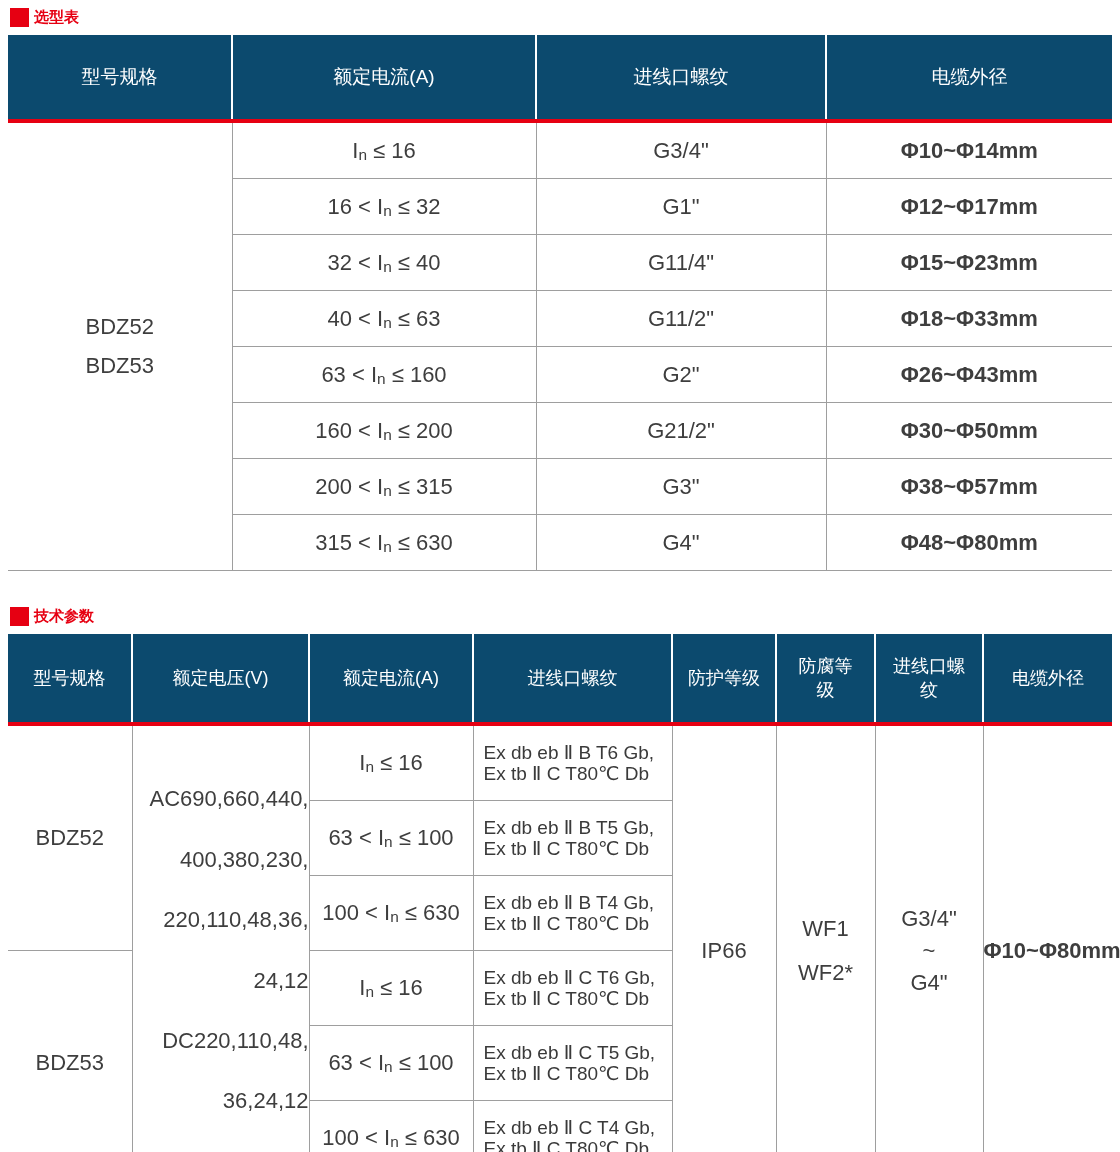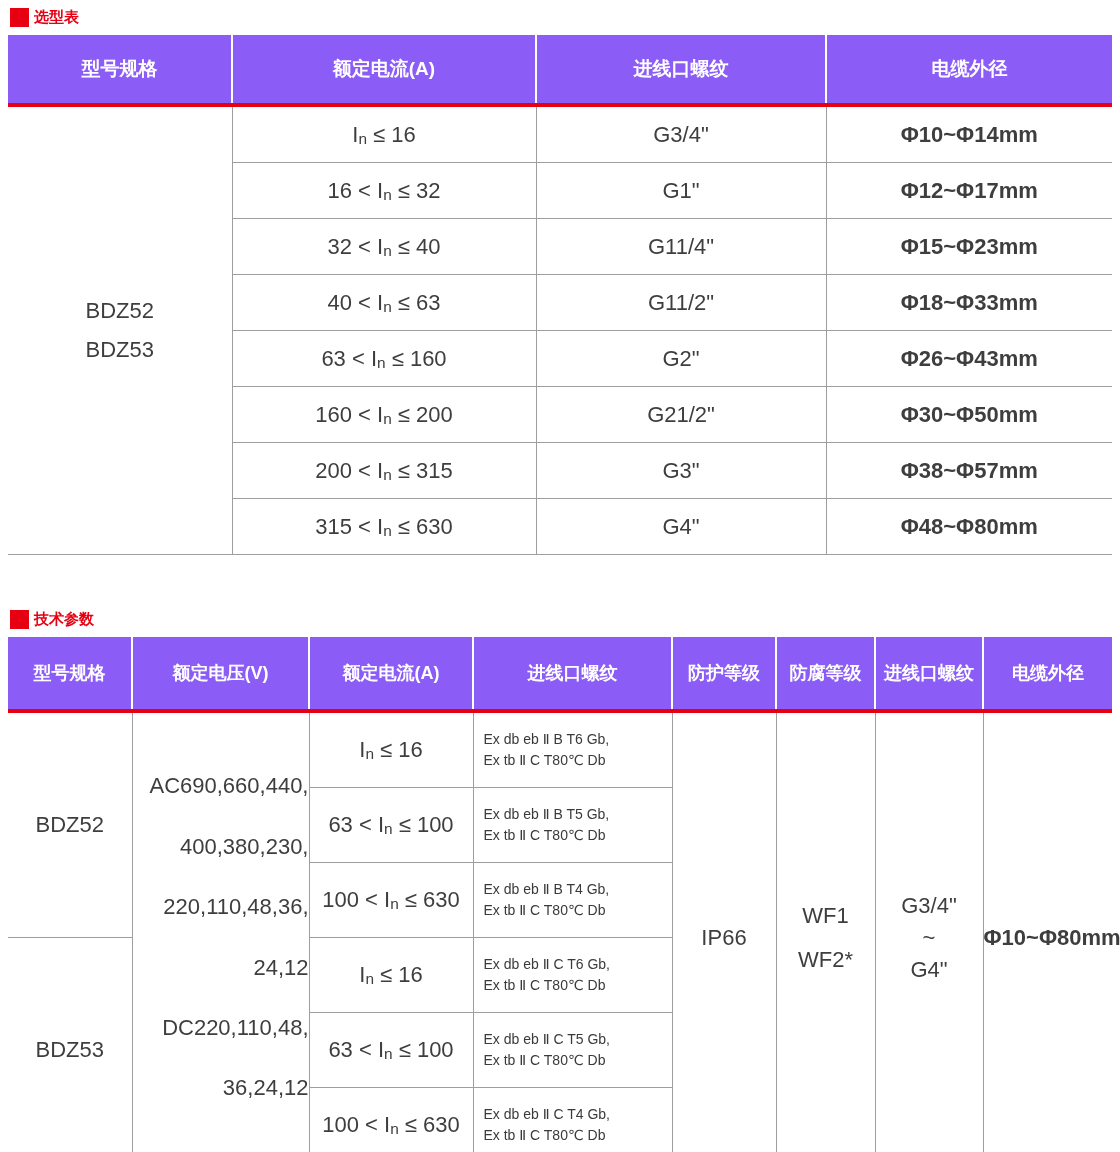--- a/index.html
+++ b/index.html
@@ -23,28 +23,28 @@
     display: inline-block; flex: 0 0 auto;
   }
 
   
   table {
     border-collapse: collapse;
     table-layout: fixed;
     width: 1104px;
   }
   th {
-    background: #8b5cf6;
+    background: #0c4a6e;
     color: #ffffff;
-    font-weight: bold;
+    font-weight: normal;
     font-size: 19px;
     height: 54px;
     border-bottom: 4px solid #e60012;
     border-left: 2px solid #ffffff;
-    padding: 7px;
+    padding: 15px;
   }
   th:first-child { border-left: none; }
   .t2 th { font-size: 18px; height: 58px; }
 
   td {
     border: 1px solid #9e9e9e;
     text-align: center;
     vertical-align: middle;
     font-size: 22px;
     height: 55px;
@@ -53,26 +53,26 @@
   .t2 td { height: 74px; }
   td.edge-l { border-left: none; }
   td.edge-r { border-right: none; font-weight: bold; }
 
   sub.subn { font-size: 0.7em; vertical-align: -0.15em; line-height: 0; }
 
   
   .model-line { margin: 13px 0; }
   .volt-cell { text-align: right; }
   .volt-line { margin: 34px 0 34px 14px; line-height: 1.2; }
-  .ex-cell { text-align: left; padding-left: 10px; font-size: 14px; line-height: 21px; color: #3a3a3a; }
+  .ex-cell { text-align: left; padding-left: 10px; font-size: 19px; line-height: 21px; color: #3a3a3a; }
   .corr-line { margin: 18px 0; }
   .thread-line { margin: 6px 0; }
 
   .t1-wrap { margin-top: 6px; }
-  .t2-title { margin-top: 55px; }
+  .t2-title { margin-top: 36px; }
   .t2-wrap { margin-top: 6px; }
 </style>
 </head>
 <body>
 
 <div class="page">
 
   <div class="section-title">
     <span class="red-square"></span>
     <span>选型表</span>

